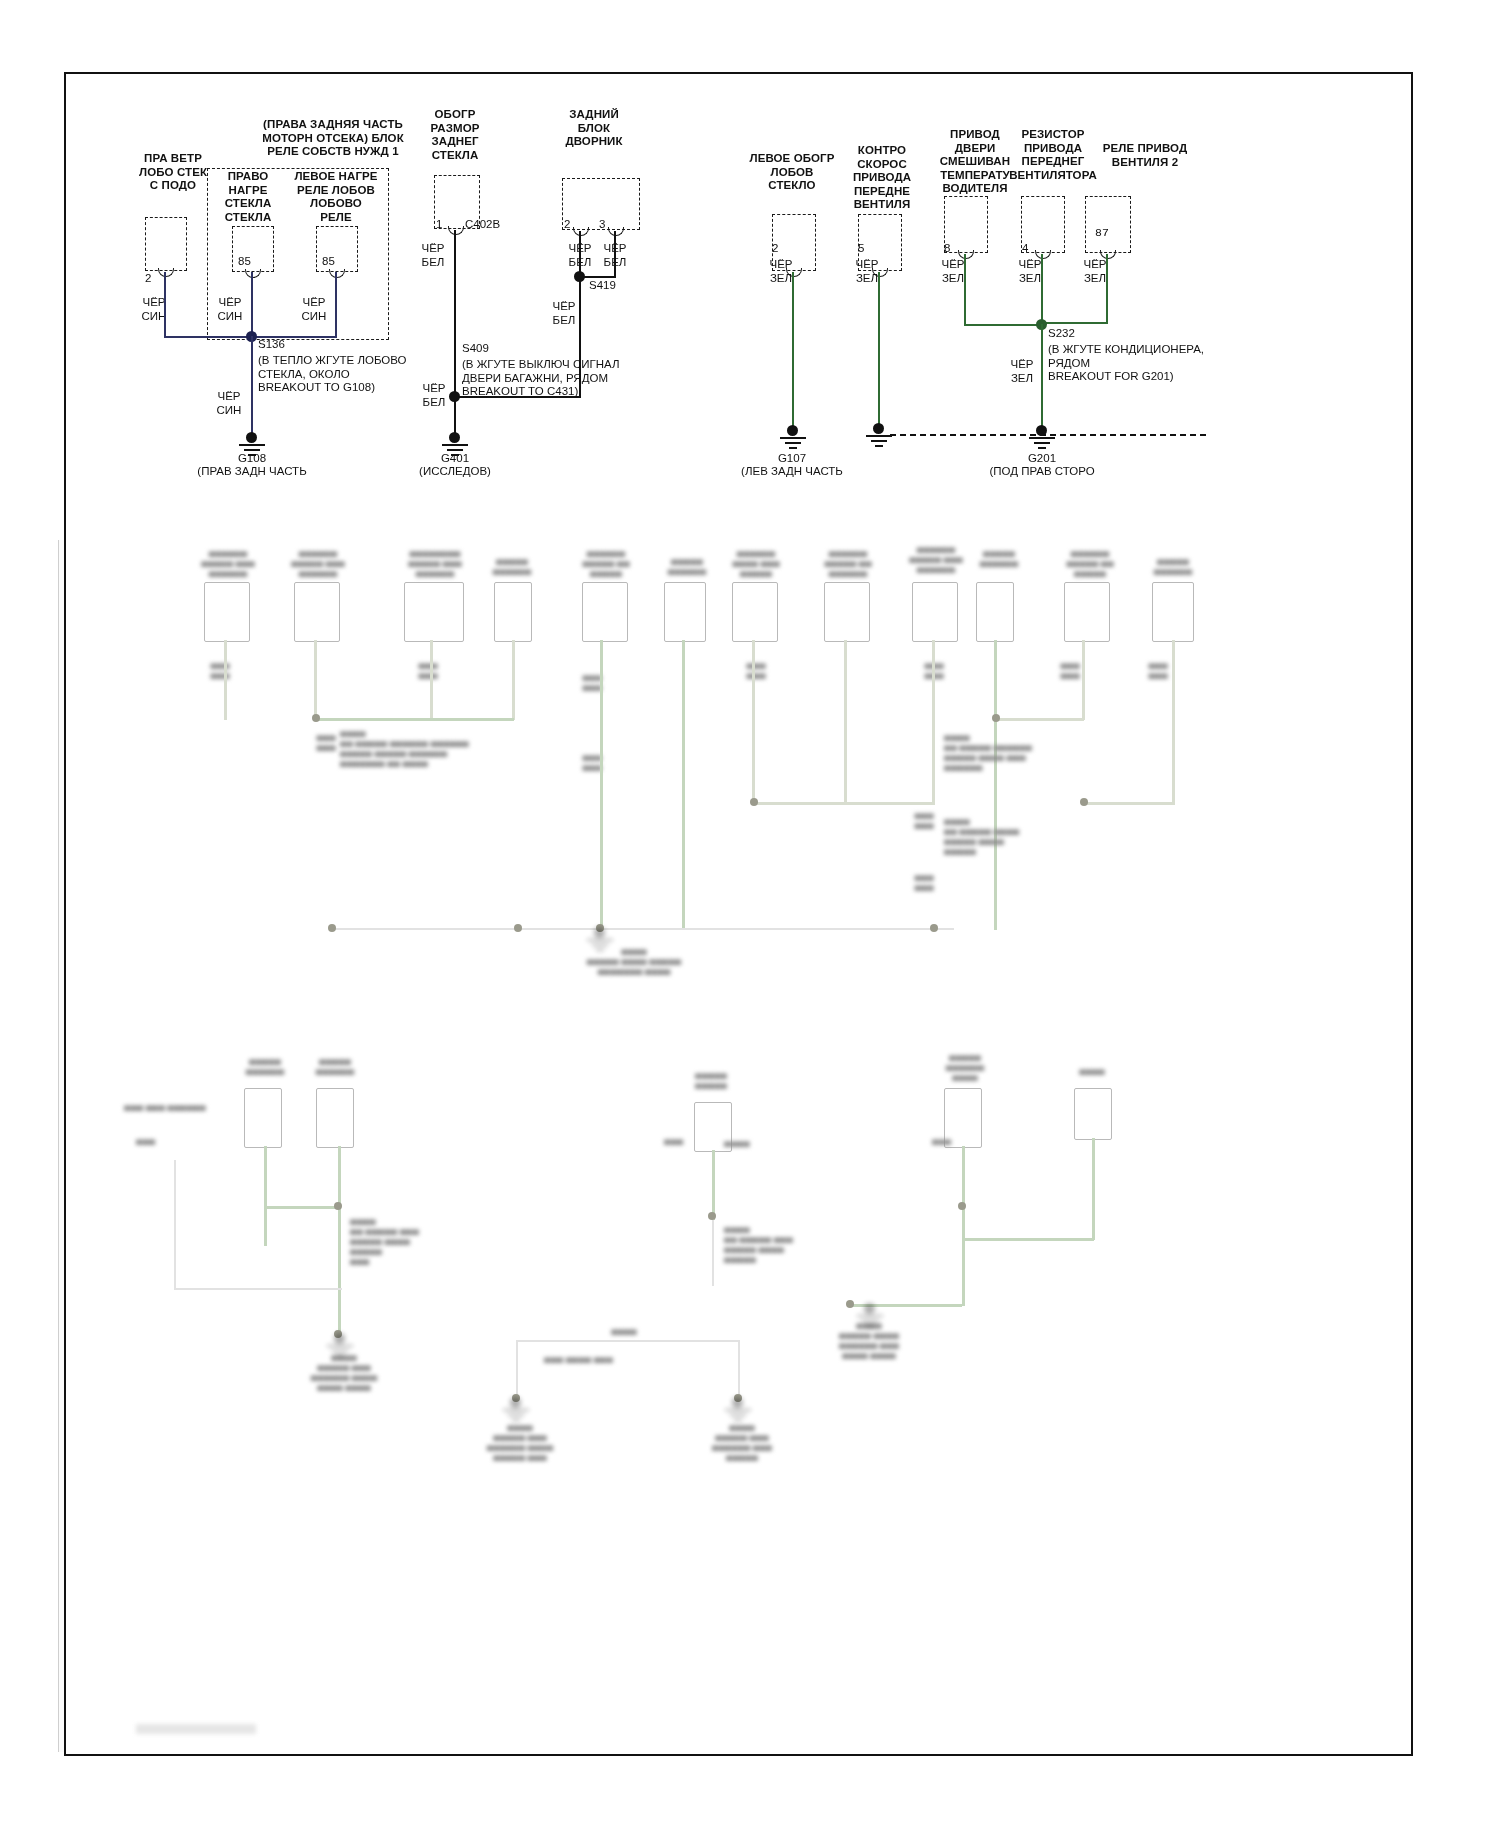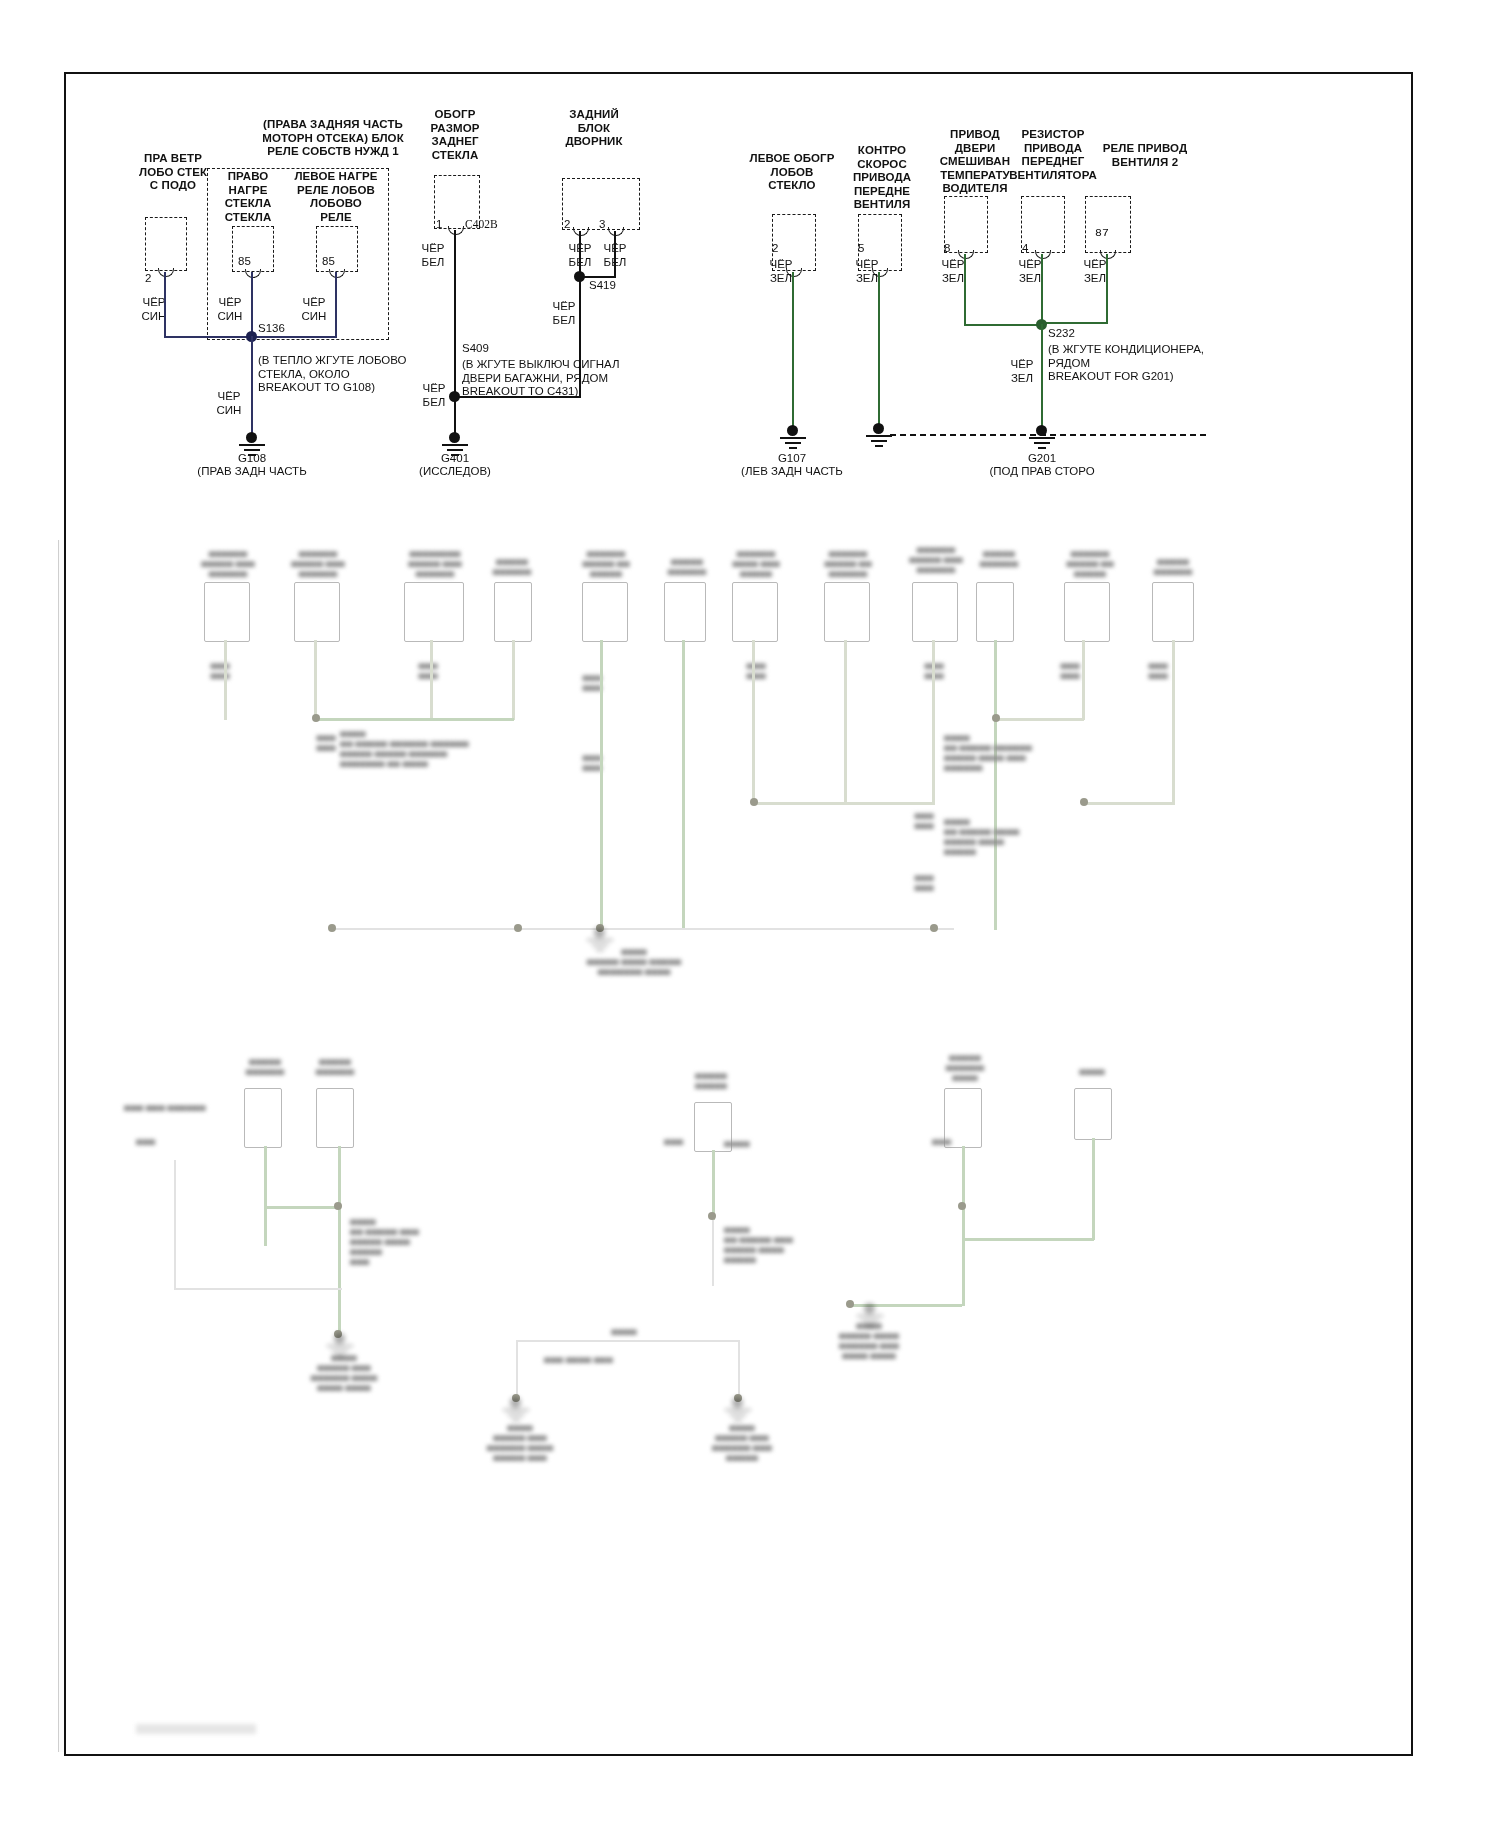--- a/index.html
+++ b/index.html
@@ -104,21 +104,21 @@
   <div class="pin" style="left:322px;top:255px;">85</div>
   <div class="wcode" style="left:292px;top:296px;width:44px;">ЧЁР
 СИН</div>
 
   <div class="w v blue" style="left:164px;top:272px;height:66px;"></div>
   <div class="w v blue" style="left:251px;top:272px;height:66px;"></div>
   <div class="w v blue" style="left:335px;top:272px;height:66px;"></div>
   <div class="w h blue" style="left:164px;top:336px;width:173px;"></div>
   <div class="dot blue" style="left:246px;top:331px;"></div>
 
-  <div class="note" style="left:258px;top:322px;">S136</div>
+  <div class="note" style="left:258px;top:338px;">S136</div>
   <div class="note" style="left:258px;top:354px;width:230px;">(В ТЕПЛО ЖГУТЕ ЛОБОВО
 СТЕКЛА, ОКОЛО
 BREAKOUT TO G108)</div>
 
   <div class="w v blue" style="left:251px;top:336px;height:104px;"></div>
   <div class="wcode" style="left:207px;top:390px;width:44px;">ЧЁР
 СИН</div>
 
   <div class="gnd" style="left:235px;top:437px;">
     <div class="gd"></div>
@@ -129,21 +129,21 @@
   <div class="gndlabel" style="left:212px;top:452px;width:80px;">G108</div>
   <div class="gndlabel" style="left:197px;top:465px;width:110px;">(ПРАВ ЗАДН ЧАСТЬ</div>
 
   <div class="lbl" style="left:417px;top:108px;width:76px;">ОБОГР
 РАЗМОР
 ЗАДНЕГ
 СТЕКЛА</div>
   <div class="conn" style="left:434px;top:175px;width:44px;height:52px;"></div>
   <div class="stub" style="left:448px;top:226px;"></div>
   <div class="pin" style="left:436px;top:218px;">1</div>
-  <div class="pin" style="left:465px;top:218px;font-family:Liberation Serif, serif;">C402B</div>
+  <div class="pin" style="left:465px;top:218px;">C402B</div>
   <div class="wcode" style="left:411px;top:242px;width:44px;">ЧЁР
 БЕЛ</div>
 
   <div class="w v black" style="left:454px;top:230px;height:168px;"></div>
 
   <div class="lbl" style="left:556px;top:108px;width:76px;">ЗАДНИЙ
 БЛОК
 ДВОРНИК</div>
   <div class="conn" style="left:562px;top:178px;width:76px;height:50px;"></div>
   <div class="stub" style="left:573px;top:227px;"></div>

